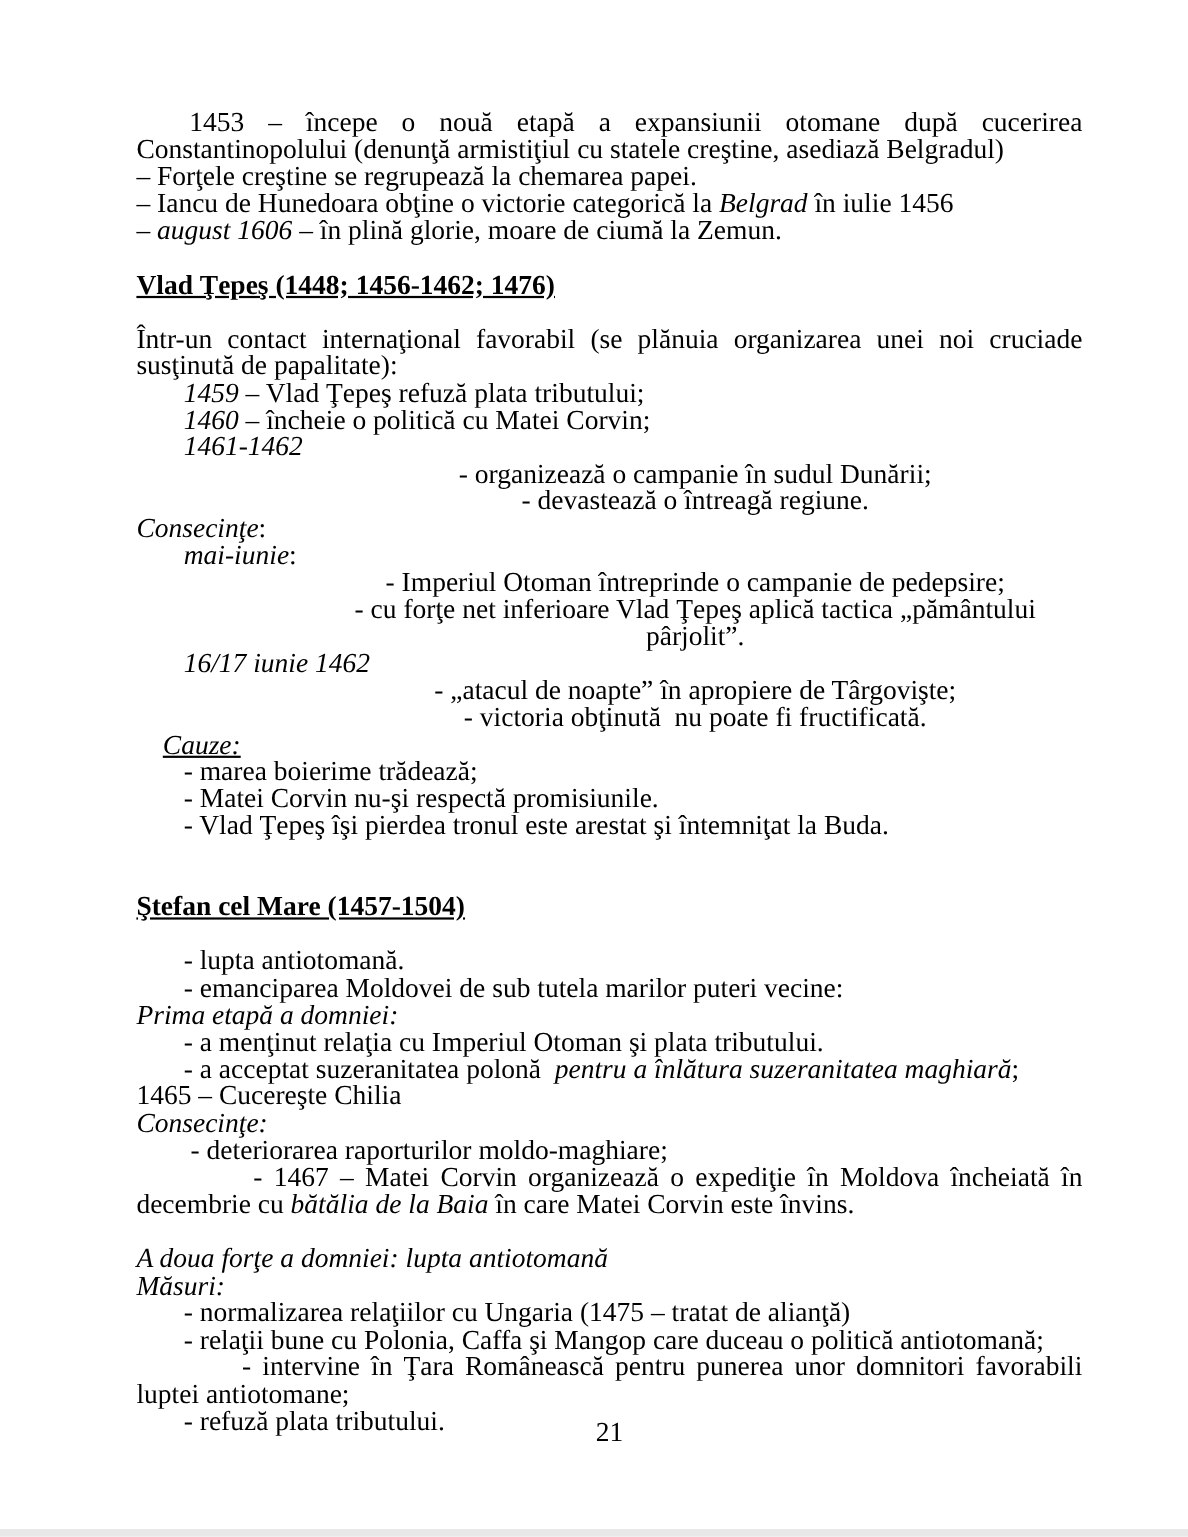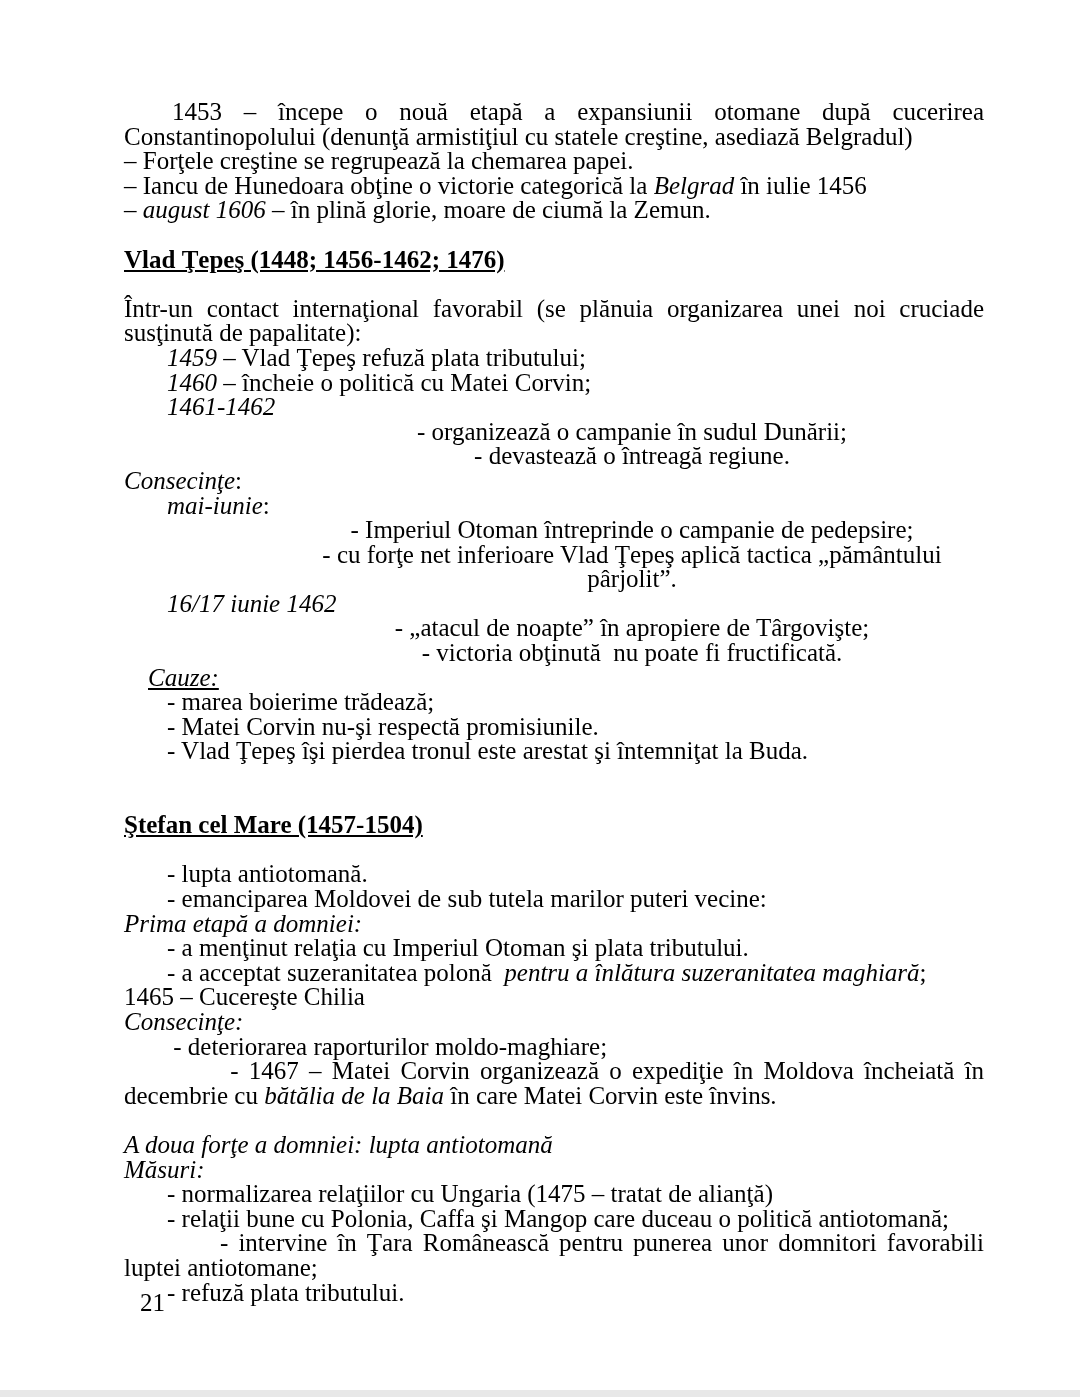--- a/index.html
+++ b/index.html
@@ -37,23 +37,23 @@
   .doc p.indent1      { margin-left: 43px; }
   .doc p.indent2      { margin-left: 156px; text-align: center; }
   .doc p.cauze        { margin-left: 24px; text-decoration: underline; }
   .doc p.heading      { font-weight: bold; text-decoration: underline; }
   .doc p.hang         { text-indent: 96px; text-align: justify; }
   .doc p.blank        { height: 24.6px; }
   .doc i              { font-style: italic; }
   .footer {
     position: absolute;
     top: 1291px;
-    left: 140px;
+    left: 124px;
     right: 96px;
-    text-align: left;
+    text-align: center;
   }
 </style>
 </head>
 <body>
 
 <div class="page">
   <article class="doc">
       <p class="first-indent"><span>1453 – începe o nouă etapă a expansiunii otomane după cucerirea Constantinopolului (denunţă armistiţiul cu statele creştine, asediază Belgradul)</span></p>
       <p class="margin"><span>– Forţele creştine se regrupează la chemarea papei.</span></p>
       <p class="margin"><span>– Iancu de Hunedoara obţine o victorie categorică la </span><i>Belgrad</i><span> în iulie 1456</span></p>

